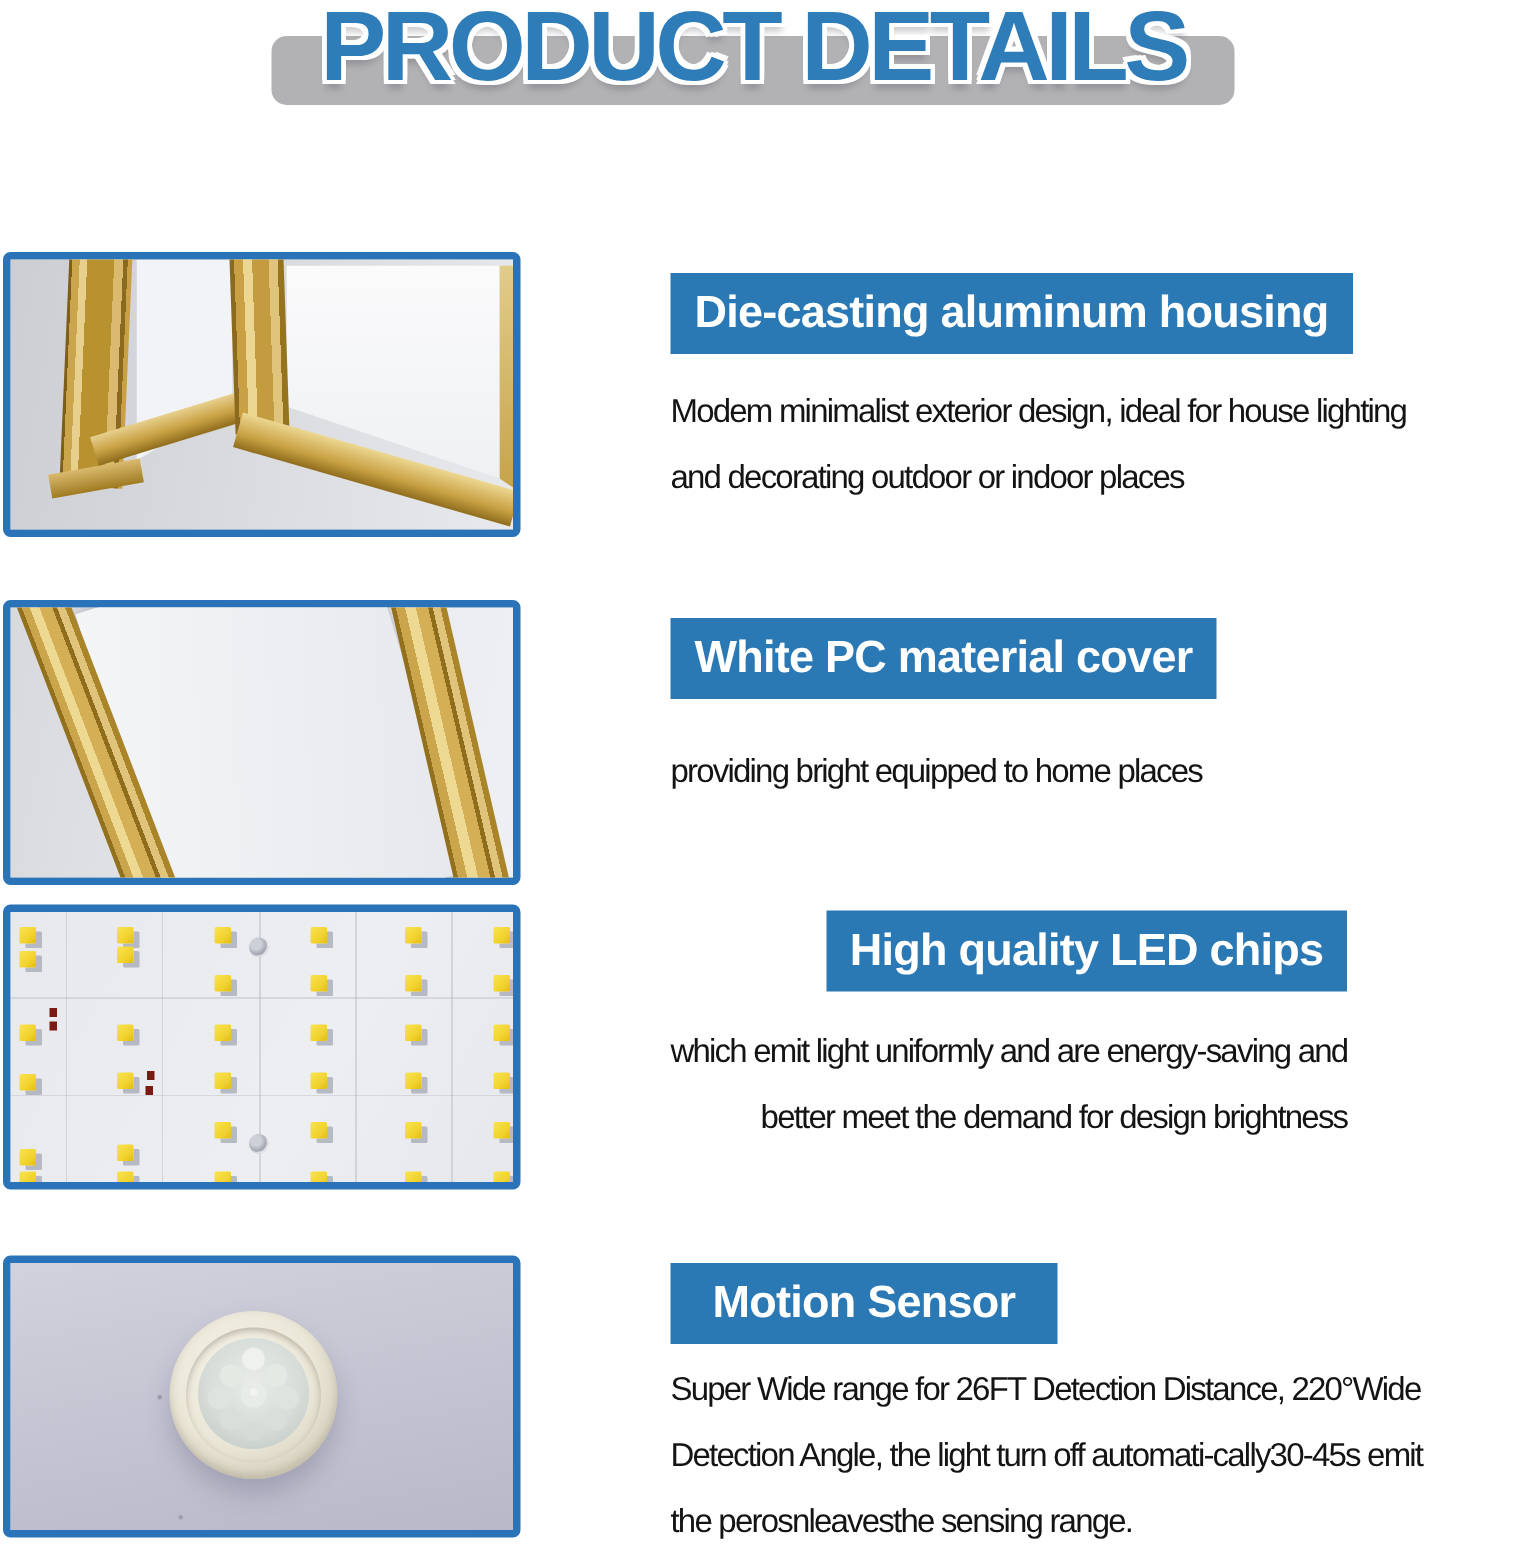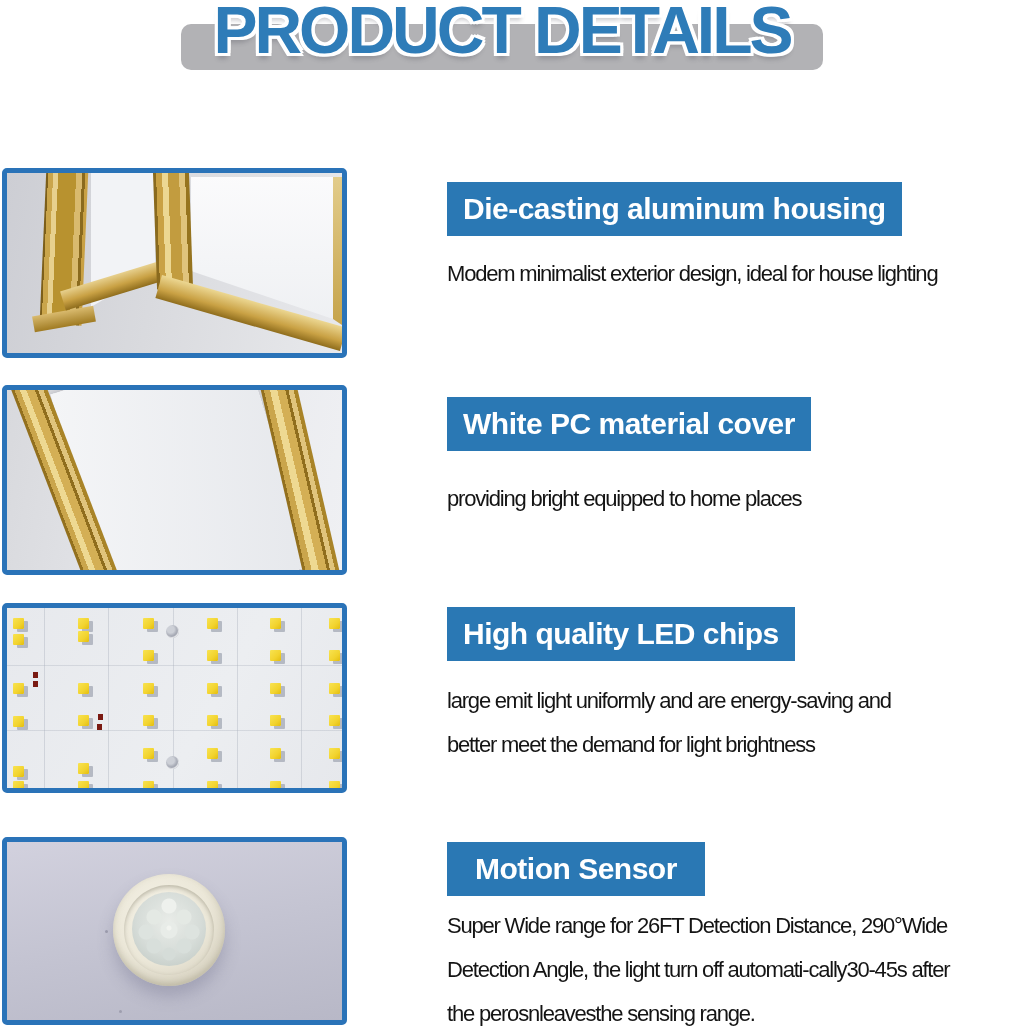--- a/index.html
+++ b/index.html
@@ -28,22 +28,22 @@
     font-size:66px;font-weight:bold;letter-spacing:-3px;
     color:var(--title-blue);
     text-shadow:
       -3px -3px 0 #fff, 3px -3px 0 #fff, -3px 3px 0 #fff, 3px 3px 0 #fff,
       0 -3px 0 #fff, 0 3px 0 #fff, -3px 0 0 #fff, 3px 0 0 #fff,
       0 6px 4px rgba(60,60,70,.25);
   }
   
   .section{position:absolute;left:0;width:1024px;}
   .s1{top:168px;height:190px;}
-  .s2{top:385px;height:190px;text-decoration:underline;}
-  .s3{top:603px;height:190px;}
+  .s2{top:400px;height:190px;text-decoration:underline;}
+  .s3{top:603px;height:190px;text-align:right;}
   .s4{top:837px;height:188px;padding-left:45px;}
   .content{position:absolute;left:447px;}
   .s1 .content{top:14px;} .s2 .content{top:12px;}
   .s3 .content{top:4px;}  .s4 .content{top:5px;}
   .banner{
     display:inline-block;height:54px;line-height:54px;padding:0 16px;
     background:var(--accent-blue);color:#fff;
     font-size:30px;font-weight:bold;letter-spacing:-0.5px;white-space:nowrap;
   }
   .s4 .banner{padding:0 28px;}
@@ -149,20 +149,21 @@
     <div class="shape p1-post"></div>
     <div class="shape p1-post-cap"></div>
     <div class="shape p1-rail-left"></div>
     <div class="shape p1-bar-v"></div>
     <div class="shape p1-rail-right"></div>
   </figure>
   <div class="content">
     <div class="banner">Die-casting aluminum housing</div>
     <div class="body">
       <p class="line">Modem minimalist exterior design, ideal for house lighting</p>
+      <p class="line">and decorating outdoor or indoor places</p>
     </div>
   </div>
 </section>
 
 <section class="section s2">
   <figure class="photo">
     <div class="fill shape p2-bg"></div>
     <div class="shape p2-panel"></div>
     <div class="shape p2-bar-l"></div>
     <div class="shape p2-bar-r"></div>
@@ -220,36 +221,36 @@
         <div class="red-comp" style="left: 26px; top: 73px;"></div>
         <div class="red-comp" style="left: 91px; top: 106px;"></div>
         <div class="red-comp" style="left: 90px; top: 116px;"></div>
         <div class="screw-hole" style="left: 159px; top: 17px;"></div>
         <div class="screw-hole" style="left: 159px; top: 148px;"></div>
       </div>
   </figure>
   <div class="content">
     <div class="banner">High quality LED chips</div>
     <div class="body">
-      <p class="line">large emit light uniformly and are energy-saving and</p>
-      <p class="line">better meet the demand for light brightness</p>
+      <p class="line">which emit light uniformly and are energy-saving and</p>
+      <p class="line">better meet the demand for design brightness</p>
     </div>
   </div>
 </section>
 
 <section class="section s4">
   <figure class="photo">
     <div class="fill shape p4-bg"></div>
     <div class="shape speck speck-1"></div>
     <div class="shape speck speck-2"></div>
     <div class="shape sensor-outer"></div>
     <div class="shape sensor-rim"></div>
     <div class="shape sensor-dome"></div>
   </figure>
   <div class="content">
     <div class="banner">Motion Sensor</div>
     <div class="body">
-      <p class="line">Super Wide range for 26FT Detection Distance, 290°Wide</p>
-      <p class="line">Detection Angle, the light turn off automati-cally30-45s after</p>
+      <p class="line">Super Wide range for 26FT Detection Distance, 220°Wide</p>
+      <p class="line">Detection Angle, the light turn off automati-cally30-45s emit</p>
       <p class="line">the perosnleavesthe sensing range.</p>
     </div>
   </div>
 </section>
 
 </body></html>

